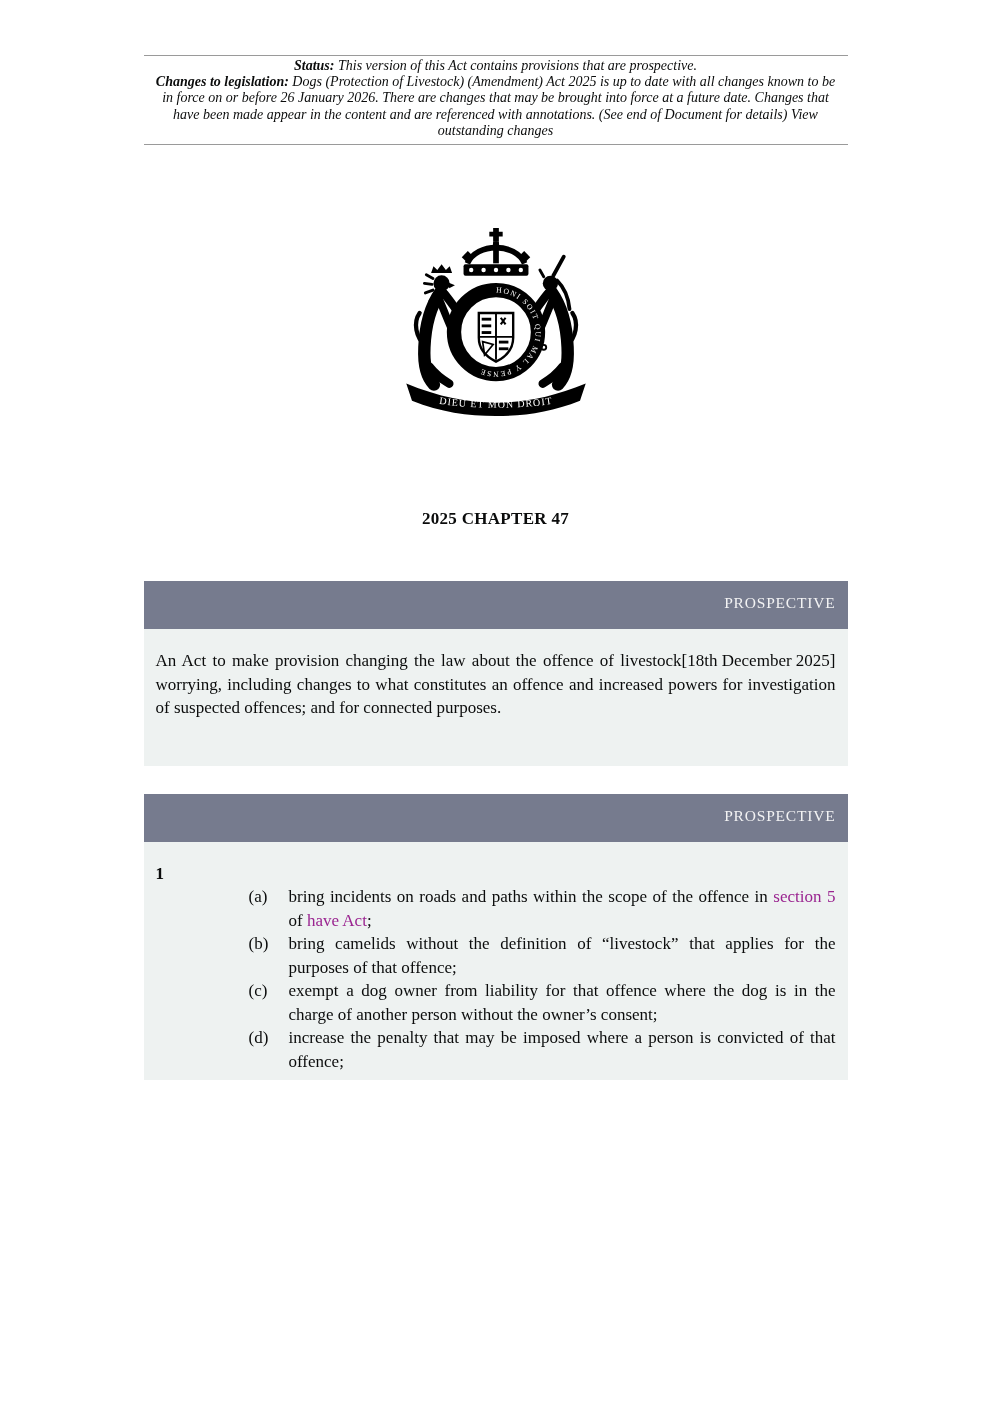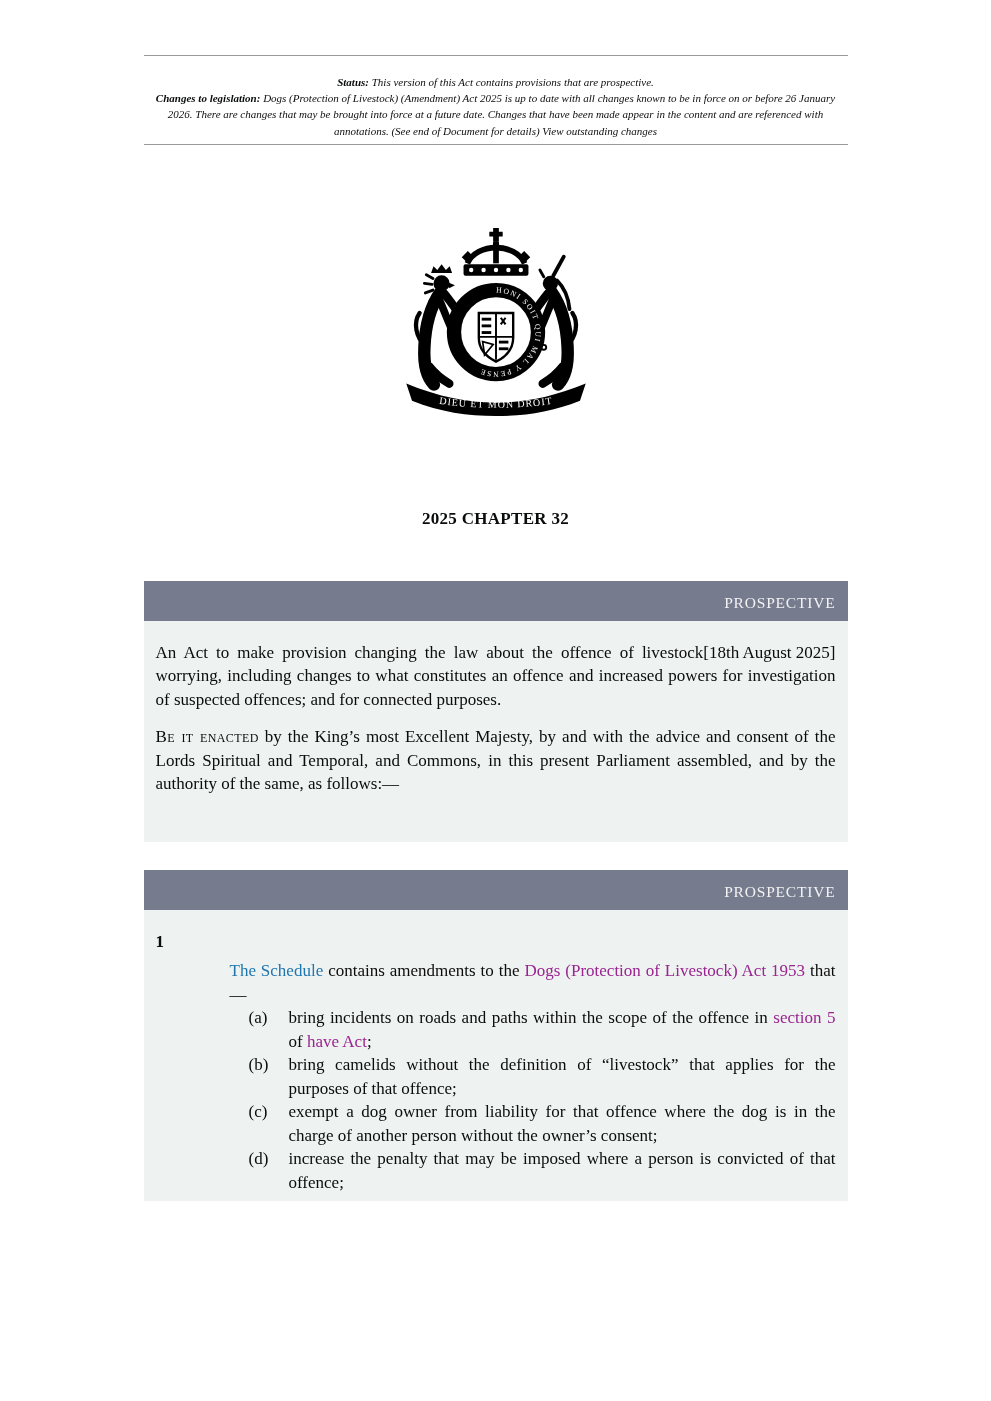--- a/index.html
+++ b/index.html
@@ -4,36 +4,36 @@
 <style>
   html,body{margin:0;padding:0;}
   body{
     width:991px;height:1401px;background:#ffffff;color:#0b0c0c;
     font-family:"Liberation Serif", serif;overflow:hidden;position:relative;
   }
   .page{width:704px;margin:0 auto;}
   
   .status-box{
     margin-top:55px;border-top:1px solid #9a9a9a;border-bottom:1px solid #9a9a9a;
-    padding:18px 6px 5px;font-style:italic;font-size:11px;line-height:16.2px;
+    padding:2px 6px 5px;font-style:italic;font-size:14px;line-height:16.2px;
     text-align:center;
   }
   .status-box p{margin:0;}
   .status-box .b{font-weight:bold;}
   
   .emblem{margin:80px auto 0;width:210px;height:196px;}
   .emblem svg{display:block;width:210px;height:196px;}
   
   .title{margin:22px 0 0;font-weight:normal;font-size:38px;line-height:50px;text-align:center;}
   .chapter{margin-top:16px;font-size:17px;font-weight:bold;text-align:center;letter-spacing:.3px;}
   
   .block{margin-top:52px;}
   .block2{margin-top:28px;}
   .banner{
-    height:40px;background:#767b8e;color:#f3f3f4;font-size:15.5px;letter-spacing:.8px;
+    height:48px;background:#767b8e;color:#f3f3f4;font-size:15.5px;letter-spacing:.8px;
     text-align:right;padding:0 12px;line-height:44px;box-sizing:border-box;
   }
   .block-body{background:#eef2f1;padding:20px 12px 46px;font-size:17px;line-height:23.5px;}
   .body2{padding:12px 12px 7px;}
   .act-desc{margin:0;text-align:justify;}
   .enact-date{float:right;}
   .enacting{margin:14px 0 0;text-align:justify;}
   .sc{font-variant:small-caps;letter-spacing:.4px;}
   .sec-head{display:flex;font-weight:bold;margin:8px 0 0;}
   .sec-num{flex:none;width:70px;}
@@ -127,37 +127,35 @@
         <path id="ribbonPath" d="M30,183 C70,194 150,194 190,183" fill="none"></path>
         <text font-size="10.5" fill="#fff" letter-spacing="1" text-anchor="middle" font-family="Liberation Serif, serif">
           <textPath href="#ribbonPath" startOffset="50%">DIEU ET MON DROIT</textPath>
         </text>
       </g>
     </svg>
   </div>
 
   <h1 class="title"><br></h1>
 
-  <div class="chapter">2025 CHAPTER 32</div>
+  <div class="chapter">2025 CHAPTER 47</div>
 
   <section class="block">
     <div class="banner"><span>PROSPECTIVE</span></div>
     <div class="block-body">
-      <p class="act-desc"><span class="enact-date">[18th August 2025]</span><span>An Act to make provision changing the law about the offence of livestock worrying, including changes to what constitutes an offence and increased powers for investigation of suspected offences; and for connected purposes.</span></p>
-      <p class="enacting"><span class="sc">Be it enacted</span><span> by the King’s most Excellent Majesty, by and with the advice and consent of the Lords Spiritual and Temporal, and Commons, in this present Parliament assembled, and by the authority of the same, as follows:—</span></p>
+      <p class="act-desc"><span class="enact-date">[18th December 2025]</span><span>An Act to make provision changing the law about the offence of livestock worrying, including changes to what constitutes an offence and increased powers for investigation of suspected offences; and for connected purposes.</span></p>
     </div>
   </section>
 
   <section class="block block2">
     <div class="banner"><span>PROSPECTIVE</span></div>
     <div class="block-body body2">
       <div class="sec-head">
         <span class="sec-num">1</span>
       </div>
-      <p class="intro"><span class="lnk-blue">The Schedule</span><span> contains amendments to the </span><span class="lnk-mag">Dogs (Protection of Livestock) Act 1953</span><span> that—</span></p>
 
       <div class="item">
         <span class="lbl">(a)</span>
         <span class="txt"><span>bring incidents on roads and paths within the scope of the offence in </span><span class="lnk-mag">section 5</span><span> of </span><span class="lnk-mag">have Act</span><span>;</span></span>
       </div>
       <div class="item">
         <span class="lbl">(b)</span>
         <span class="txt">bring camelids without the definition of “livestock” that applies for the purposes of that offence;</span>
       </div>
       <div class="item">

